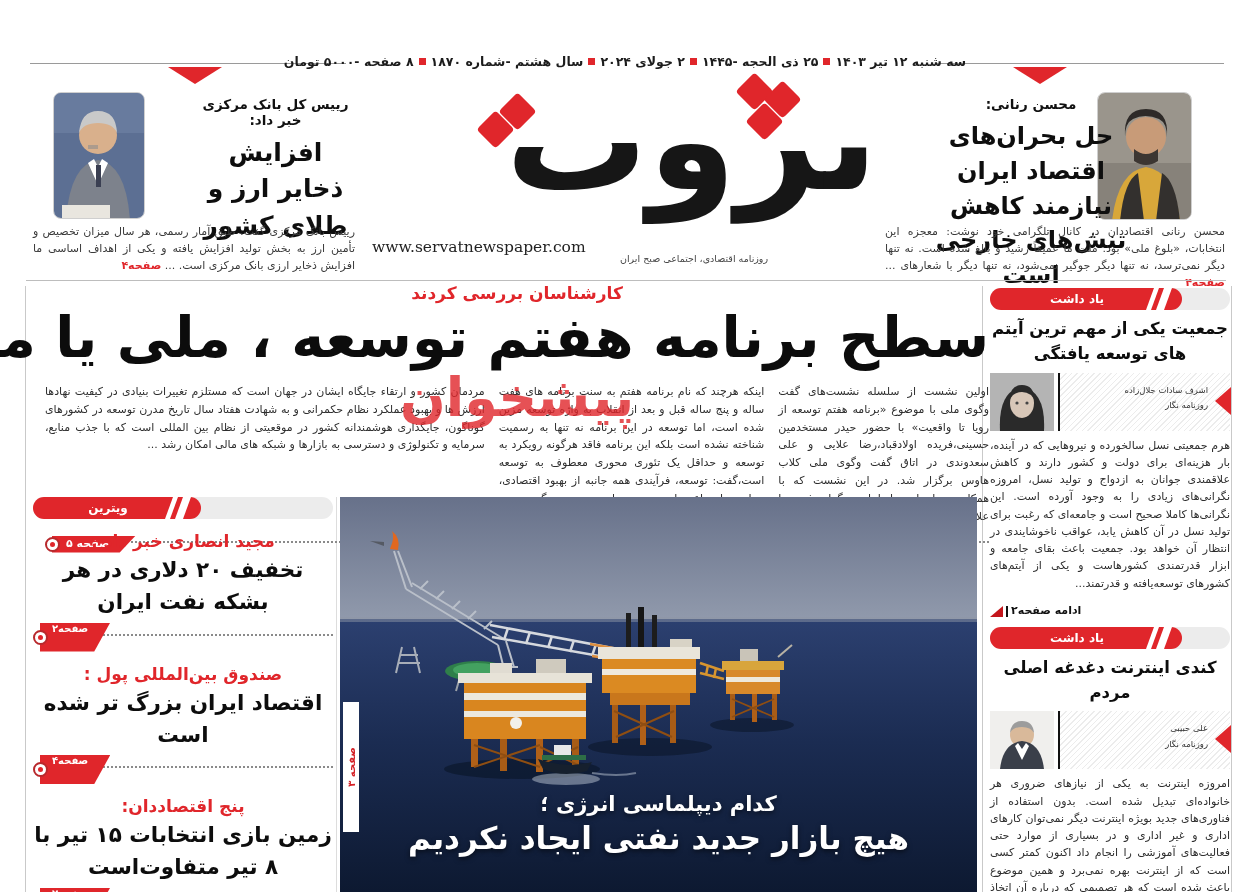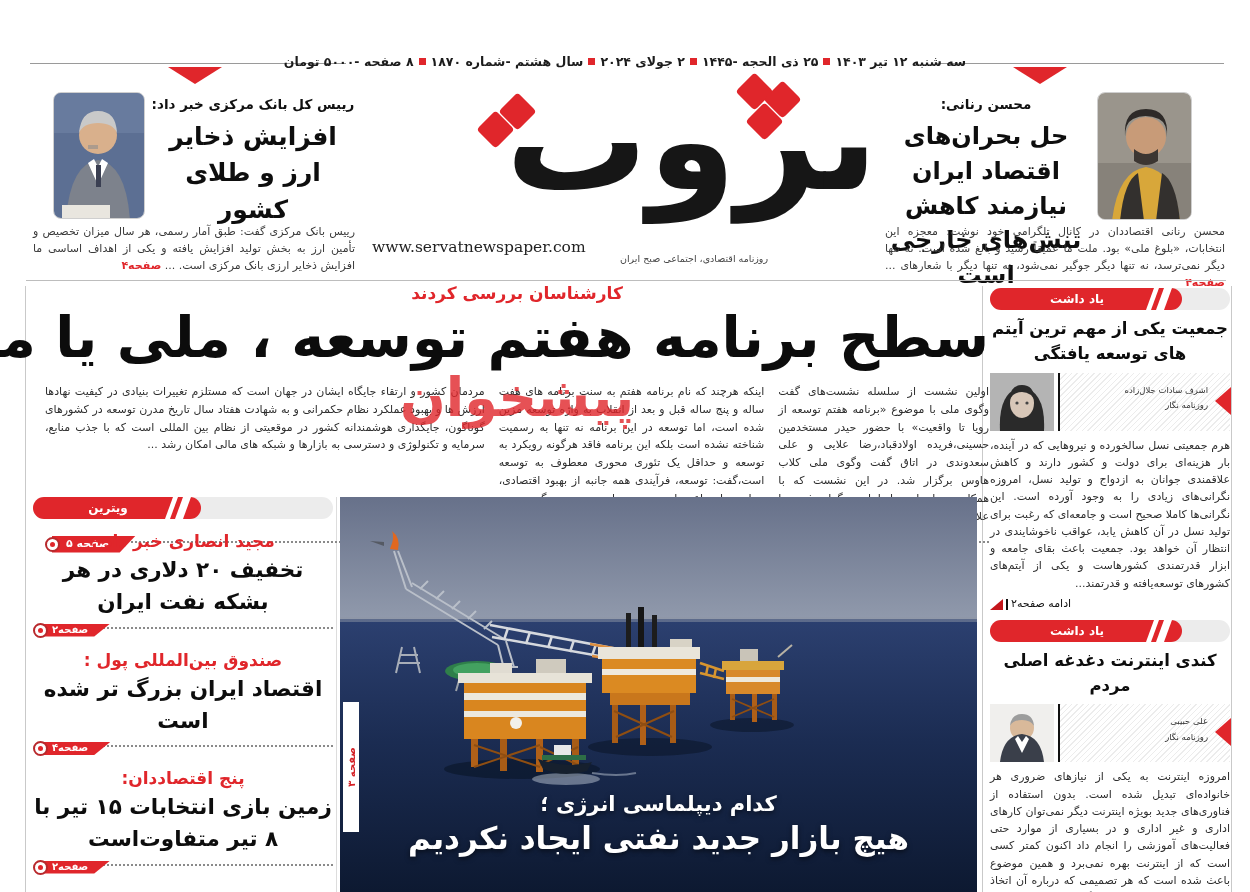--- a/index.html
+++ b/index.html
@@ -11,21 +11,21 @@
   }
   
   .rule { position:absolute; height:1px; background:#9a9a9a; }
   .dateline { position:absolute; left:0; right:0; top:54px; text-align:center;
     font-size:12.5px; font-weight:bold; color:#1c1c1c; }
   .dateline .sq { display:inline-block; width:7px; height:7px; background:#e0262b; margin:0 5px; vertical-align:1px; }
   .tri-down { position:absolute; width:0; height:0;
     border-left:27px solid transparent; border-right:27px solid transparent; border-top:17px solid #e0262b; }
   .story { position:absolute; top:70px; height:208px; }
   .story .photo { position:absolute; top:22px; width:92px; height:127px; border-radius:8px; overflow:hidden; border:1px solid #cfcfcf; }
-  .story .texts { position:absolute; top:26px; text-align:center; }
+  .story .texts { position:absolute; top:26px; text-align:center;margin-left:45px; }
   .story .kicker { font-size:13.5px; font-weight:bold; color:#111; margin-bottom:7px; }
   .story .headline { font-size:25px; font-weight:bold; line-height:1.45; color:#0e0e0e; }
   .story .body { position:absolute; top:153px; left:0; right:0; font-size:11px; line-height:1.55;
     text-align:justify; color:#3a3a3a; }
   .refred { color:#e0262b; font-weight:bold; }
   
   .logo-block { position:absolute; left:362px; top:76px; width:516px; height:192px; }
   .logo-word { position:absolute; top:-14px; left:0; right:0; text-align:right;
     font-size:142px; line-height:1.1; font-weight:bold; color:#161616; letter-spacing:-4px; }
   .dm { position:absolute; width:27px; height:27px; background:#e0262b; transform:rotate(45deg); border-radius:4px; }
@@ -62,35 +62,35 @@
     background:#fff; transform:skewX(-20deg); }
   .banner .red::before { right:14px; width:8px; }
   .banner .red::after  { right:27px; width:5px; }
   .banner .lbl { color:#fff; font-size:12px; font-weight:bold; letter-spacing:2px; padding-right:18px; }
   
   .vitrin { position:absolute; left:33px; top:497px; width:300px; }
   .vitrin .item { text-align:center; margin-top:12px; }
   .vitrin .ikicker { color:#e0262b; font-size:17px; font-weight:bold; }
   .vitrin .ihead { font-size:21.5px; font-weight:bold; line-height:1.5; color:#0d0d0d; margin-top:3px; }
   .vitrin .pageref { margin-top:4px; }
-  .vitrin .pageref .rib { font-size:10px; padding:0 22px 2px 12px; }
+  .vitrin .pageref .rib { font-size:10px; padding:0 22px 18px 12px; }
   
   .sidebar { position:absolute; left:990px; top:288px; width:240px; }
   .note { margin-bottom:10px; }
   .note .headline { text-align:center; font-size:16.5px; font-weight:bold; line-height:1.5;
     margin-top:7px; color:#0d0d0d; }
   .authorbox { display:flex; margin-top:6px; height:58px; direction:rtl; }
   .byline { flex:1; position:relative; border-left:2px solid #111; margin-left:4px;
     background:repeating-linear-gradient(135deg,#ececec 0 1px,#ffffff 1px 4px); }
   .byline .tri { position:absolute; right:-1px; top:14px; width:0; height:0;
     border-top:14px solid transparent; border-bottom:14px solid transparent; border-right:16px solid #e0262b; }
   .byline .txt { position:absolute; right:22px; top:10px; text-align:right; font-size:8.5px; color:#333; line-height:1.8; }
   .authorbox .aphoto { width:64px; height:58px; overflow:hidden; }
   .note .body { margin-top:6px; font-size:11px; line-height:1.57; text-align:justify; color:#2e2e2e; }
-  .more { margin-top:5px; direction:ltr; text-align:left; font-size:11px; font-weight:normal; color:#111;
+  .more { margin-top:12px; direction:ltr; text-align:left; font-size:11px; font-weight:bold; color:#111;
     display:flex; align-items:flex-end; gap:3px; }
   .more .flag { width:0; height:0; border-bottom:11px solid #c4161c; border-left:13px solid transparent; }
   .more .bar { width:2px; height:11px; background:#111; }
   
   .photo-main { position:absolute; left:340px; top:497px; width:637px; height:395px; overflow:hidden; }
   .photo-caption { position:absolute; left:0; right:0; top:295px; text-align:center; color:#fff;
     text-shadow:0 2px 5px rgba(0,0,0,.55); z-index:4; }
   .photo-caption .k { font-size:21px; font-weight:bold; }
   .photo-caption .h { font-size:31px; font-weight:bold; margin-top:4px; }
   .photo-tag { position:absolute; left:3px; top:205px; width:16px; height:130px; background:#fff;

